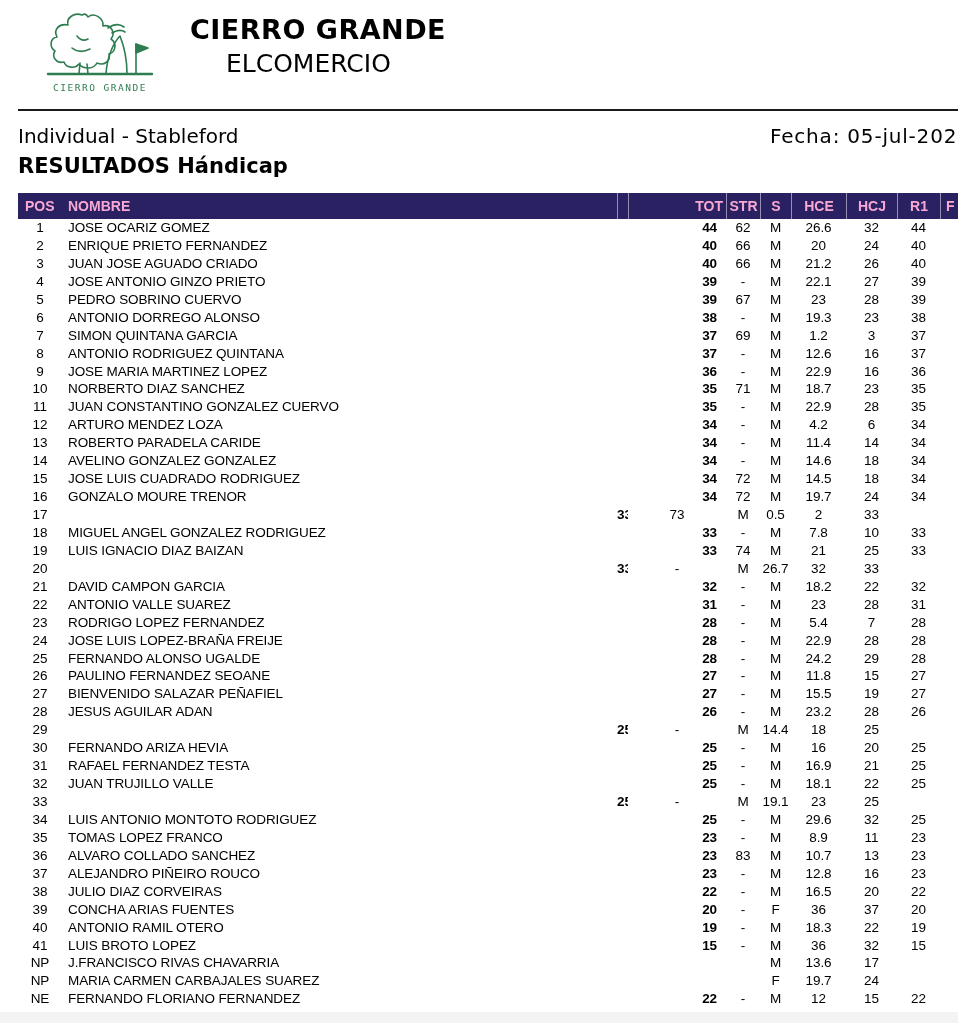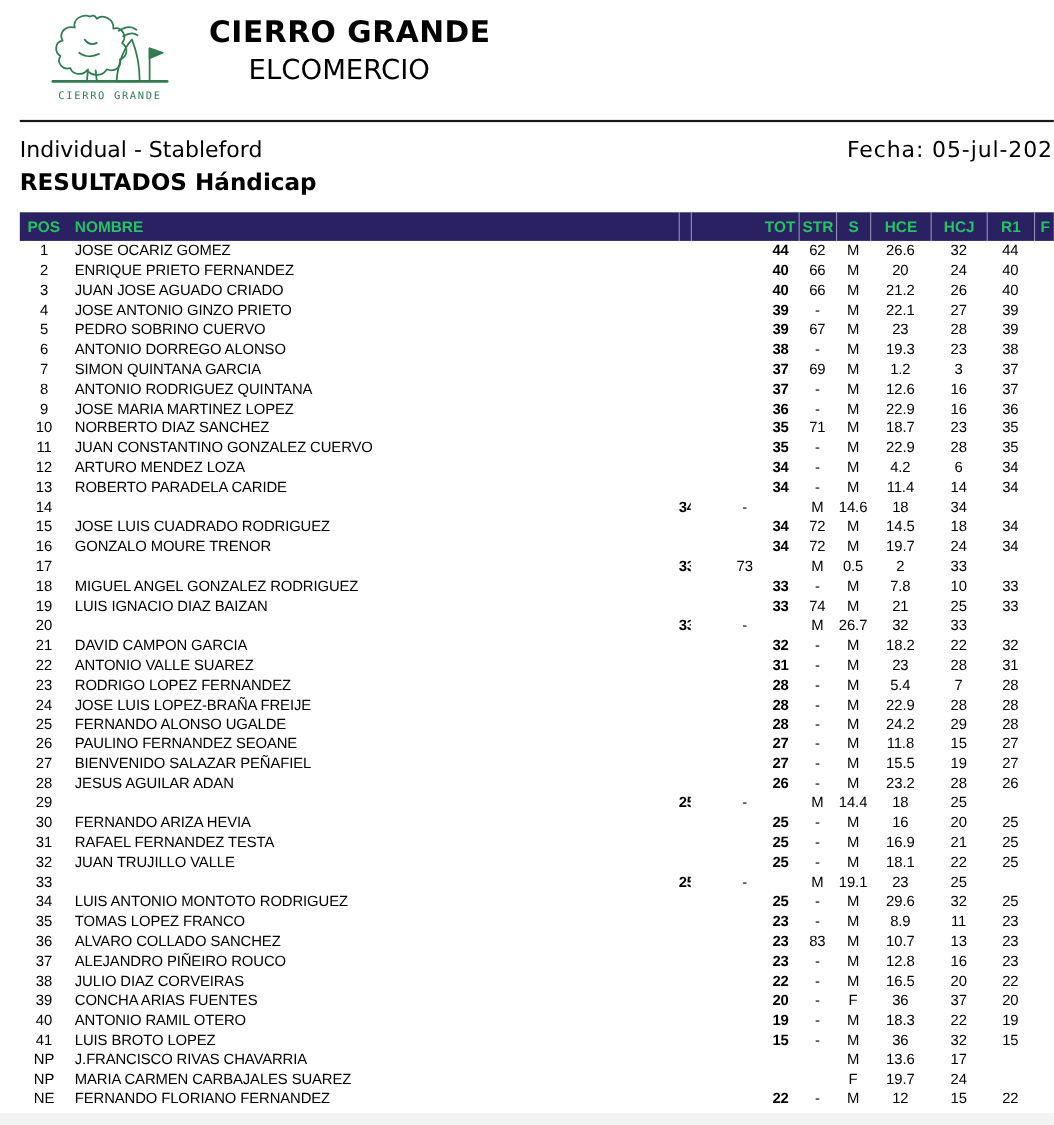--- a/index.html
+++ b/index.html
@@ -12,21 +12,21 @@
     font-family:"DejaVu Sans Mono",monospace;font-size:9.5px;letter-spacing:1.5px;
     color:#2e7d50;white-space:nowrap;}
   #main-title{left:190px;top:14px;font-size:27px;font-weight:bold;letter-spacing:0.5px;}
   #sub-title{left:190px;top:49px;font-size:25px;margin-left:36px;}
   #top-rule{left:18px;top:109px;width:940px;height:2px;background:#1a1a1a;}
   #format-label{left:18px;top:124px;font-size:20px;}
   #date-label{left:770px;top:124px;font-size:20px;letter-spacing:0.8px;white-space:nowrap;}
   #section-title{left:18px;top:154px;font-size:21px;font-weight:bold;}
   
   .grid{display:grid;grid-template-columns:44px 555px 11px 98px 34px 31px 55px 51px 43px 18px;}
-  #thead{left:18px;top:193px;width:940px;height:26px;background:#2a2162;color:#22c55e;
+  #thead{left:18px;top:193px;width:940px;height:26px;background:#2a2162;color:#f9a8d4;
     font-family:"Liberation Sans",sans-serif;font-weight:bold;font-size:14px;line-height:26px;}
   #thead .hc{overflow:hidden;white-space:nowrap;}
   #thead .sep{border-left:1px solid rgba(255,255,255,0.5);}
   .al{text-align:left;padding-left:6px;box-sizing:border-box;}
   .ar{text-align:right;padding-right:3px;box-sizing:border-box;}
   .ac{text-align:center;}
   #thead .pos{padding-left:7px;}
   #rows{left:18px;top:219px;width:940px;font-family:"Liberation Sans",sans-serif;
     font-size:13.5px;letter-spacing:-0.1px;}
   .row{height:17.95px;line-height:17.95px;}
@@ -247,20 +247,21 @@
     <div class="c ac">-</div>
     <div class="c ac">M</div>
     <div class="c ac">11.4</div>
     <div class="c ac">14</div>
     <div class="c ac">34</div>
     <div class="c"></div>
   </div>
 
   <div class="row grid">
     <div class="c ac pos">14</div>
+    <div class="c name">AVELINO GONZALEZ GONZALEZ</div>
     <div class="c"></div>
     <div class="c tot">34</div>
     <div class="c ac">-</div>
     <div class="c ac">M</div>
     <div class="c ac">14.6</div>
     <div class="c ac">18</div>
     <div class="c ac">34</div>
     <div class="c"></div>
   </div>
 

